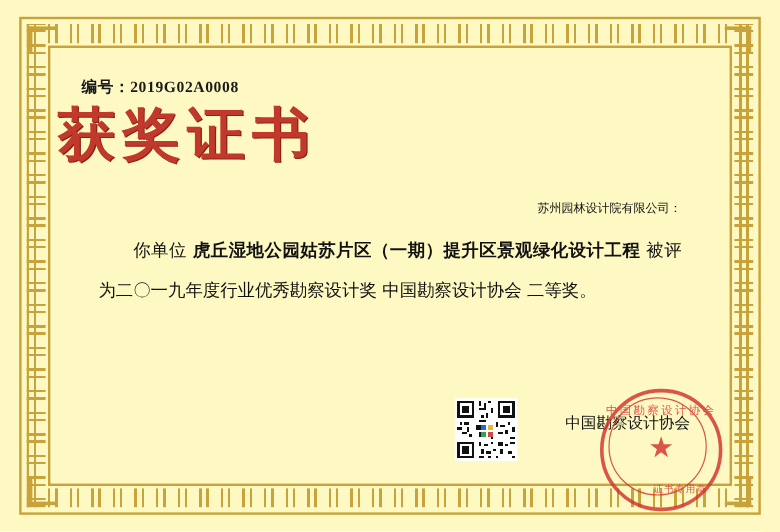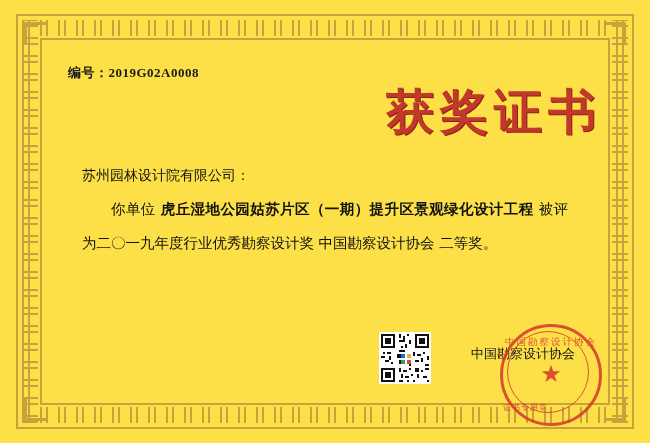--- a/index.html
+++ b/index.html
@@ -4,21 +4,21 @@
 <style>
   html, body {
     margin: 0;
     padding: 0;
     background: #ffffff;
   }
   #page {
     position: relative;
     width: 650px;
     height: 443px;
-    background: #fde047;
+    background: #fef9c3;
     overflow: hidden;
     font-family: "Liberation Sans", sans-serif;
   }
 
   
   .border-outer {
     position: absolute;
     left: 16px; top: 14px;
     width: 618px; height: 415px;
     box-sizing: border-box;
@@ -112,39 +112,39 @@
     white-space: nowrap;
     font-family: "Liberation Sans", sans-serif;
   }
   .cert-no .label { font-weight: 600; }
   .cert-no .value { font-weight: 700; font-family: "Liberation Serif", serif; }
 
   .title {
     position: absolute;
     left: 0; top: 34px;
     width: 554px;
-    text-align: right;
+    text-align: left;
     font-family: "DejaVu Serif", serif;
     font-weight: 700;
     font-size: 48px;
     letter-spacing: 6px;
     color: #c0392b;
     text-shadow: 1px 1px 0 #8e2017;
   }
 
   .body-text {
     position: absolute;
     left: 34px; top: 112px;
     width: 486px;
     color: #111;
     font-size: 14.5px;
     line-height: 34px;
     font-family: "DejaVu Sans", "Liberation Sans", sans-serif;
   }
-  .recipient { font-size: 14px; }
+  .recipient { font-size: 10px; text-align: right; }
   .para { text-indent: 2em; text-align: justify; }
   .para .strong { font-weight: 700; margin-top: 12px; }
 
   
   .qr {
     position: absolute;
     left: 331px; top: 286px;
     width: 52px; height: 52px;
     background: #ffffff;
   }
@@ -190,22 +190,23 @@
     left: 0; top: 9px;
     width: 100%;
     text-align: center;
     font-size: 9.5px;
     letter-spacing: 2px;
     color: #d2322d;
     font-family: "DejaVu Sans", sans-serif;
   }
   .seal-bottom {
     position: absolute;
-    left: 0; bottom: 10px;
+    left: 16px; bottom: 10px;
     width: 100%;
+    text-align: center;
     font-size: 8px;
     letter-spacing: 1px;
     color: #d2322d;
     font-family: "DejaVu Sans", sans-serif;
   }
 </style>
 </head>
 <body>
 
 <div id="page">

